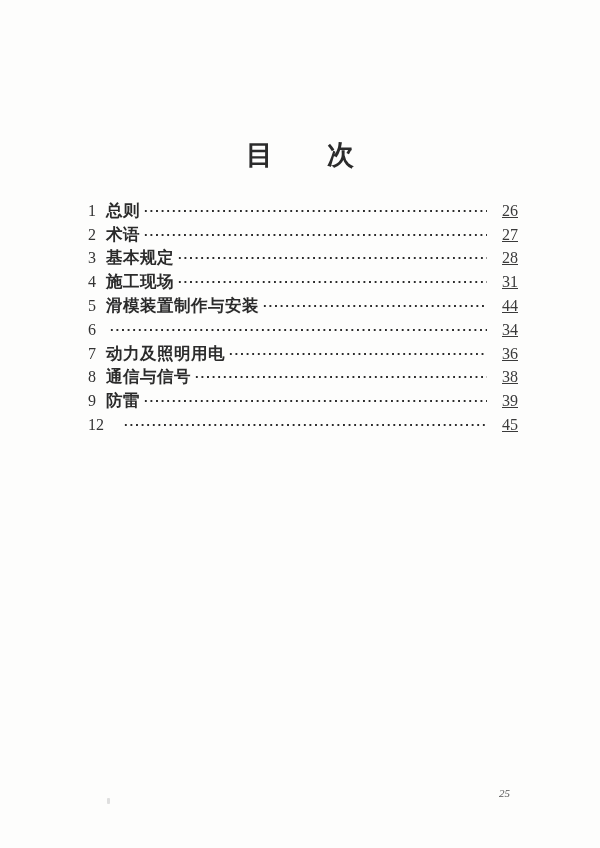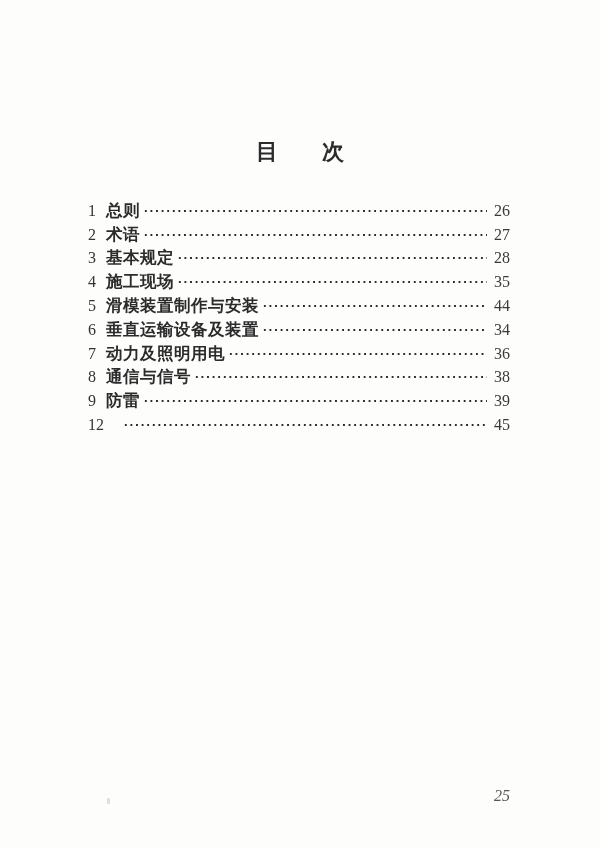--- a/index.html
+++ b/index.html
@@ -15,21 +15,21 @@
     font-family: "Liberation Serif", "DejaVu Serif", serif;
     color: #2e2e2e;
     overflow: hidden;
   }
   .doc-title {
     position: absolute;
     top: 137px;
     left: 0;
     width: 600px;
     text-align: center;
-    font-size: 22px;
+    font-size: 27px;
     font-weight: 600;
     color: #2b2b2b;
     white-space: pre; 
   }
   .toc {
     position: absolute;
     top: 199px;
     left: 88px;
     width: 430px;
   }
@@ -61,30 +61,31 @@
     margin-right: 7px;
     background-image: radial-gradient(circle, #2b2b2b 1.05px, rgba(0,0,0,0) 1.45px);
     background-size: 5.6px 16px;
     background-repeat: repeat-x;
     background-position: left center;
   }
   
   .toc-row:nth-child(n+10) .leader { margin-left: 10px; }
   .toc-page {
     min-width: 24px;
-    text-align: left;
+    text-align: right;
     font-size: 16px;
     font-weight: 500;
     color: #3a3a3a;
+    text-decoration: underline;
   }
   .folio {
     position: absolute;
     top: 787px;
     right: 90px;
-    font-size: 16px;
+    font-size: 11px;
     font-style: italic;
     color: #555555;
   }
   .speck {
     position: absolute;
     left: 107px;
     top: 798px;
     width: 3px;
     height: 6px;
     background: #c6c6c6;
@@ -115,31 +116,30 @@
     <div class="toc-row">
       <span class="toc-num">3</span>
       <span class="toc-title">基本规定</span>
       <span class="leader"></span>
       <span class="toc-page">28</span>
     </div>
     <div class="toc-row">
       <span class="toc-num">4</span>
       <span class="toc-title">施工现场</span>
       <span class="leader"></span>
-      <span class="toc-page">35</span>
+      <span class="toc-page">31</span>
     </div>
     <div class="toc-row">
       <span class="toc-num">5</span>
       <span class="toc-title">滑模装置制作与安装</span>
       <span class="leader"></span>
       <span class="toc-page">44</span>
     </div>
     <div class="toc-row">
       <span class="toc-num">6</span>
-      <span class="toc-title">垂直运输设备及装置</span>
       <span class="leader"></span>
       <span class="toc-page">34</span>
     </div>
     <div class="toc-row">
       <span class="toc-num">7</span>
       <span class="toc-title">动力及照明用电</span>
       <span class="leader"></span>
       <span class="toc-page">36</span>
     </div>
     <div class="toc-row">

